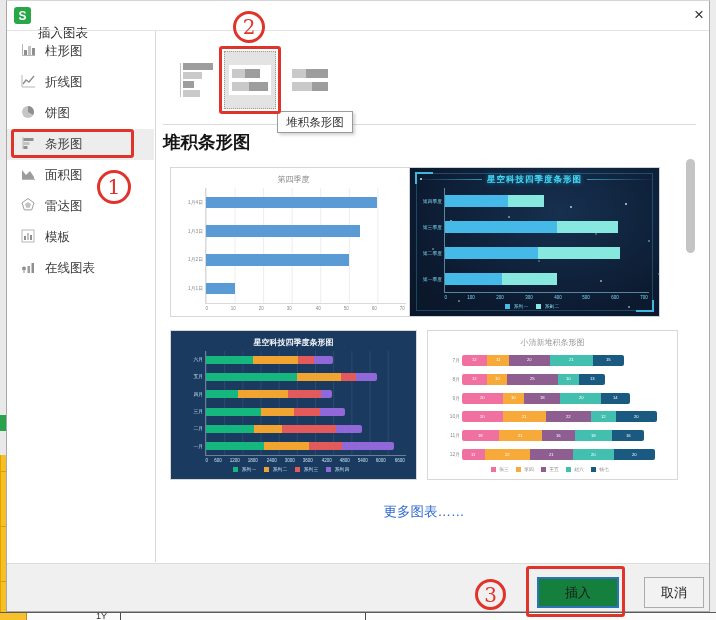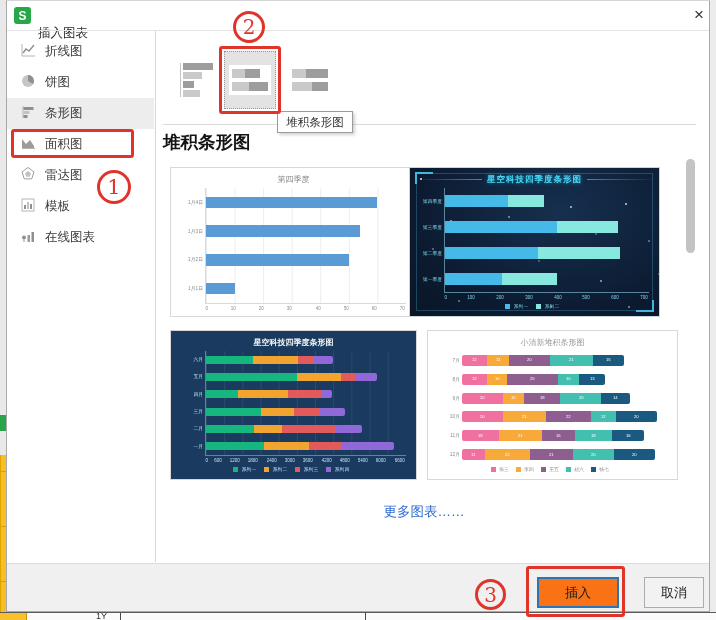--- a/index.html
+++ b/index.html
@@ -105,21 +105,21 @@
   .theme-light-fresh .cv-seg{height:58%;}
   .theme-light-fresh .cv-seg:first-child{border-radius:2px 0 0 2px;}
   .theme-light-fresh .cv-seg:last-child{border-radius:0 2px 2px 0;}
 
   .scroll-thumb{position:absolute;left:686px;top:159px;width:9px;height:94px;background:#c4c4c4;border-radius:4.5px;}
   .more-link{position:absolute;left:349px;top:503px;width:150px;text-align:center;font-size:13.5px;color:#2f6bd0;}
 
   
   .footer{position:absolute;left:7px;top:563px;width:702px;height:48px;background:#f0f0f0;border-top:1px solid #dcdcdc;}
   .btn{position:absolute;height:31px;font-size:13px;color:#1a1a1a;text-align:center;line-height:28px;}
-  .btn-insert{left:537px;top:577px;width:82px;background:#f97316;border:2px solid #2c73b8;}
+  .btn-insert{left:537px;top:577px;width:82px;background:#15803d;border:2px solid #2c73b8;}
   .btn-cancel{left:644px;top:577px;width:60px;background:#f2f2f2;border:1px solid #acacac;line-height:29px;}
 
   
   .ann-rect{position:absolute;border:3px solid #e0342b;border-radius:3px;z-index:20;pointer-events:none;}
   .ann-circle{position:absolute;border:3px solid #e0342b;border-radius:50%;z-index:20;display:flex;
               align-items:center;justify-content:center;color:#e0342b;
               font-family:"DejaVu Serif","Liberation Serif",serif;pointer-events:none;}
 </style>
 </head>
 <body>
@@ -141,20 +141,29 @@
   </div>
 
   <div class="dialog-bg"></div>
   <div class="logo">S</div>
   <div class="win-title">插入图表</div>
   <div class="win-close">×</div>
   <div class="topline"></div>
   <div class="side-divider"></div>
 
   <div class="sidebar">
+      <div class="side-item">
+        <span><svg viewBox="0 0 16 16">
+            <path d="M2.5 2v11.5H15" stroke="#b5b5b5" fill="none"></path>
+            <rect x="4" y="8" width="3" height="5" fill="#8f8f8f"></rect>
+            <rect x="8" y="4" width="3" height="9" fill="#c2c2c2"></rect>
+            <rect x="12" y="6" width="3" height="7" fill="#8f8f8f"></rect>
+          </svg></span>
+        <span>柱形图</span>
+      </div>
       <div class="side-item">
         <span><svg viewBox="0 0 16 16">
             <path d="M2 2v12h13" stroke="#b5b5b5" fill="none"></path>
             <path d="M3 11l3-4 3 2 5-6" stroke="#8f8f8f" fill="none" stroke-width="1.4"></path>
           </svg></span>
         <span>折线图</span>
       </div>
       <div class="side-item">
         <span><svg viewBox="0 0 16 16">
             <circle cx="8" cy="8" r="6" fill="#c6c6c6"></circle>

